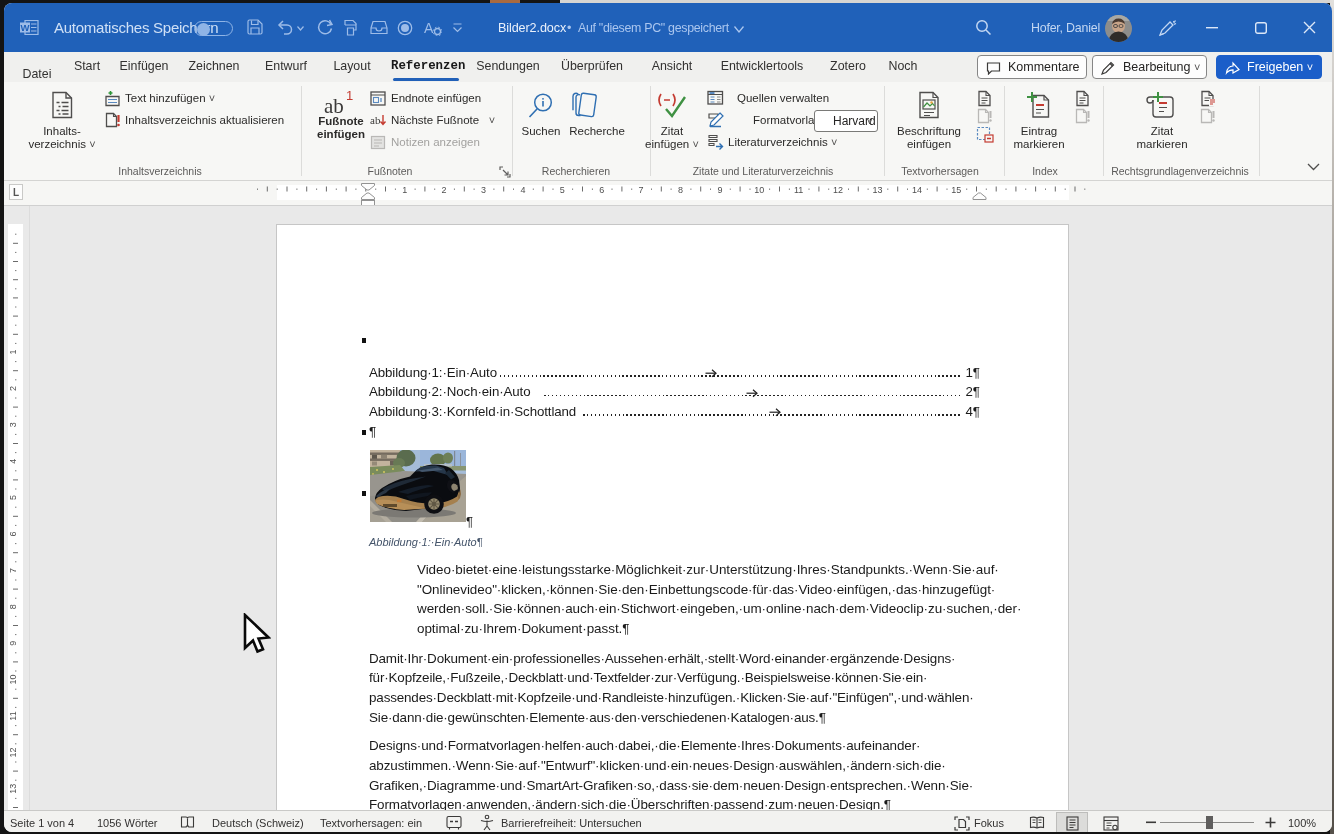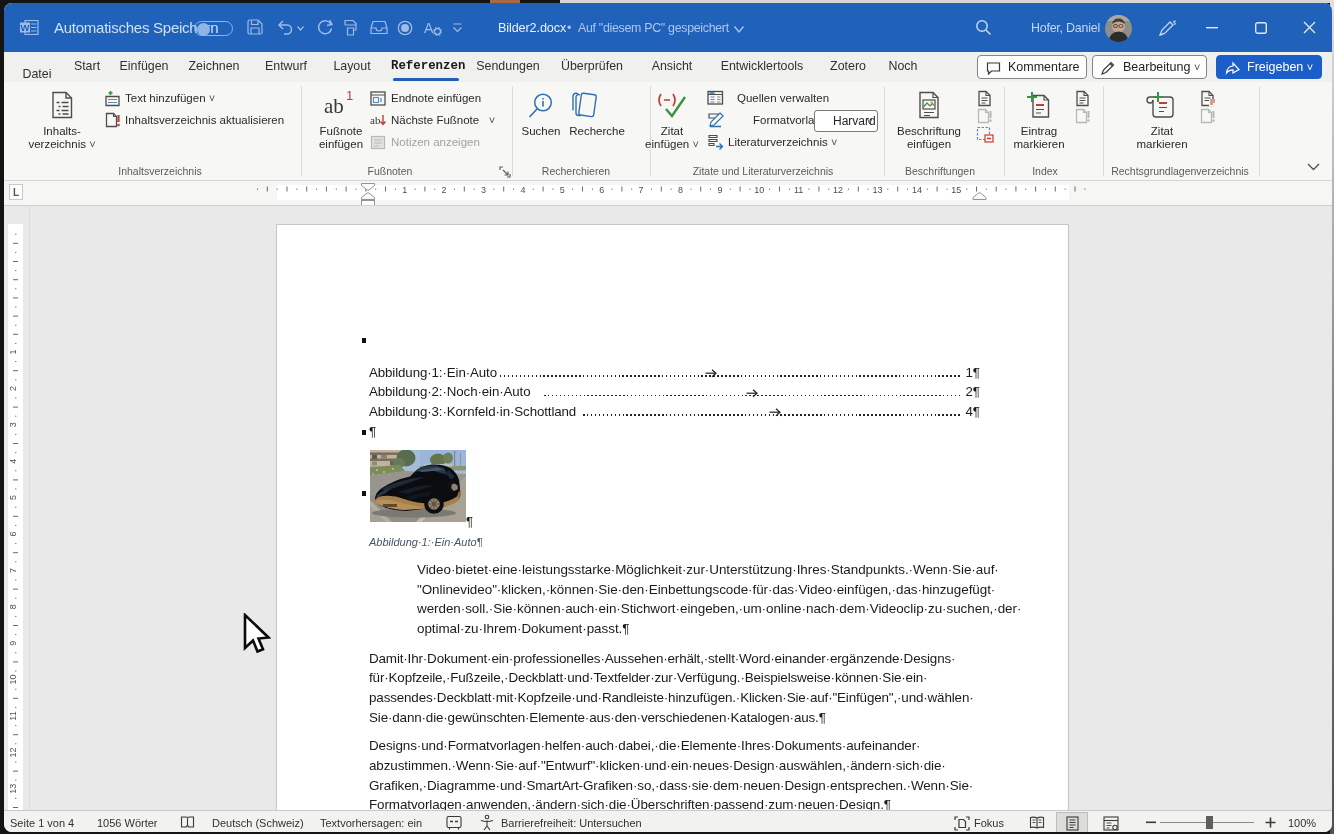--- a/index.html
+++ b/index.html
@@ -376,26 +376,26 @@
     <div class="gsep" style="left:650px;"></div>
     <div class="gsep" style="left:884px;"></div>
     <div class="gsep" style="left:1004px;"></div>
     <div class="gsep" style="left:1103px;"></div>
     <div class="gsep" style="left:1259px;"></div>
 
     <div class="glabel" style="left:85px;  width:150px;">Inhaltsverzeichnis</div>
     <div class="glabel" style="left:330px; width:120px;">Fußnoten</div>
     <div class="glabel" style="left:516px; width:120px;">Recherchieren</div>
     <div class="glabel" style="left:683px; width:160px;">Zitate und Literaturverzeichnis</div>
-    <div class="glabel" style="left:880px; width:120px;">Beschriftungen</div>
+    <div class="glabel" style="left:880px; width:120px;">Textvorhersagen</div>
     <div class="glabel" style="left:985px; width:120px;">Index</div>
     <div class="glabel" style="left:1100px;width:160px;">Rechtsgrundlagenverzeichnis</div>
 
     <div class="rlabel rlabel2" style="left:22px; top:43px; width:80px;">Inhalts-<br>verzeichnis <span class="chev">˅</span></div>
-    <div class="rlabel rlabel2" style="left:301px; top:43px; width:80px;">Fußnote<br>einfügen</div>
+    <div class="rlabel rlabel2" style="left:301px; top:33px; width:80px;font-weight:bold;">Fußnote<br>einfügen</div>
     <div class="rlabel rlabel2" style="left:510px; top:43px; width:62px;">Suchen</div>
     <div class="rlabel rlabel2" style="left:566px; top:43px; width:62px;">Recherche</div>
     <div class="rlabel rlabel2" style="left:632px; top:43px; width:80px;">Zitat<br>einfügen <span class="chev">˅</span></div>
     <div class="rlabel rlabel2" style="left:889px; top:43px; width:80px;">Beschriftung<br>einfügen</div>
     <div class="rlabel rlabel2" style="left:999px; top:43px; width:80px;">Eintrag<br>markieren</div>
     <div class="rlabel rlabel2" style="left:1122px; top:43px; width:80px;">Zitat<br>markieren</div>
 
     <div class="rlabel" style="left:125px; top:10px;">Text hinzufügen <span class="chev">˅</span></div>
     <div class="rlabel" style="left:125px; top:32px;">Inhaltsverzeichnis aktualisieren</div>
     <div class="rlabel" style="left:391px; top:10px;">Endnote einfügen</div>

